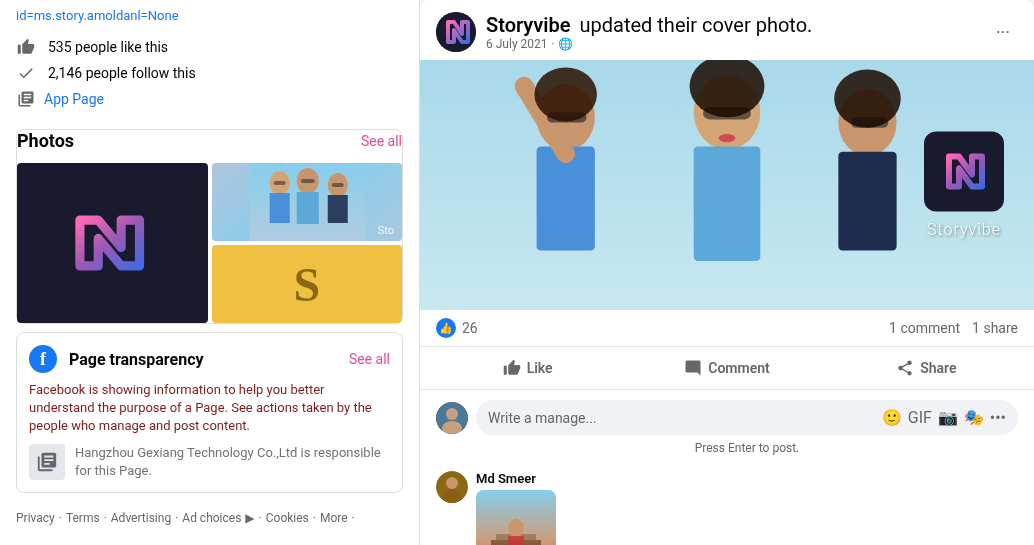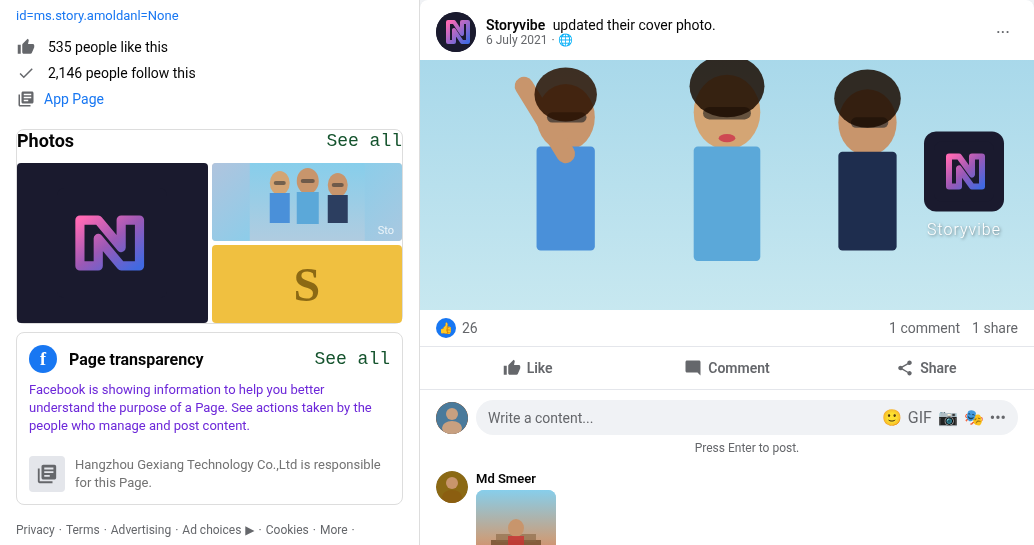--- a/index.html
+++ b/index.html
@@ -72,24 +72,23 @@
       margin-bottom: 12px;
     }
 
     .section-title {
       font-size: 18px;
       font-weight: 700;
       color: #050505;
     }
 
     .see-all-link {
-      color: #14532d;
-      font-size: 18px;
+      color: #ec4899;
+      font-size: 14px;
       text-decoration: none;
-      font-family: Liberation Mono, monospace;
     }
 
     .photos-grid {
       display: grid;
       grid-template-columns: 1fr 1fr;
       grid-template-rows: auto auto;
       gap: 4px;
     }
 
     .photo-main {
@@ -183,23 +182,23 @@
       font-family: Georgia, serif;
     }
 
     .transparency-title {
       font-size: 16px;
       font-weight: 700;
     }
 
     .transparency-body {
       font-size: 13px;
-      color: #6d28d9;
+      color: #7f1d1d;
       line-height: 1.4;
-      margin-bottom: 20px;
+      margin-bottom: 8px;
     }
 
     .responsible-row {
       display: flex;
       align-items: flex-start;
       gap: 10px;
     }
 
     .building-icon {
       width: 36px;
@@ -598,21 +597,21 @@
             <path d="M12 30 L12 10 L18 10 L26 22 L26 10 L32 10 L32 30 L26 30 L18 18 L18 30 Z" fill="none" stroke="url(#ngrad2)" stroke-width="4" stroke-linejoin="round" stroke-linecap="round"></path>
             <defs>
               <linearGradient id="ngrad2" x1="0%" y1="0%" x2="100%" y2="100%">
                 <stop offset="0%" style="stop-color:#ff69b4"></stop>
                 <stop offset="100%" style="stop-color:#4169e1"></stop>
               </linearGradient>
             </defs>
           </svg>
         </div>
         <div class="author-info">
-          <div style="font-size:14px; font-weight:600;">
+          <div style="font-size:20px; font-weight:600;">
             <span style="color:#050505;">Storyvibe</span>
             <span style="font-weight:400; margin-left:4px;">updated their cover photo.</span>
           </div>
           <div class="post-meta">
             <span>6 July 2021</span>
             <span>·</span>
             <span>🌐</span>
           </div>
         </div>
       </div>
@@ -703,21 +702,21 @@
 
     <div class="comment-input-area">
       <div class="user-avatar-small">
         <svg width="32" height="32" viewBox="0 0 32 32">
           <rect width="32" height="32" fill="#4a7a9b" rx="16"></rect>
           <circle cx="16" cy="12" r="6" fill="#c8a080"></circle>
           <ellipse cx="16" cy="26" rx="10" ry="7" fill="#c8a080"></ellipse>
         </svg>
       </div>
       <div class="comment-input-box">
-        <span style="color:#65676b;">Write a content...</span>
+        <span style="color:#65676b;">Write a manage...</span>
         <div class="comment-icons">
           <span>🙂</span>
           <span>GIF</span>
           <span>📷</span>
           <span>🎭</span>
           <span>•••</span>
         </div>
       </div>
     </div>
     <div class="press-enter">Press Enter to post.</div>

